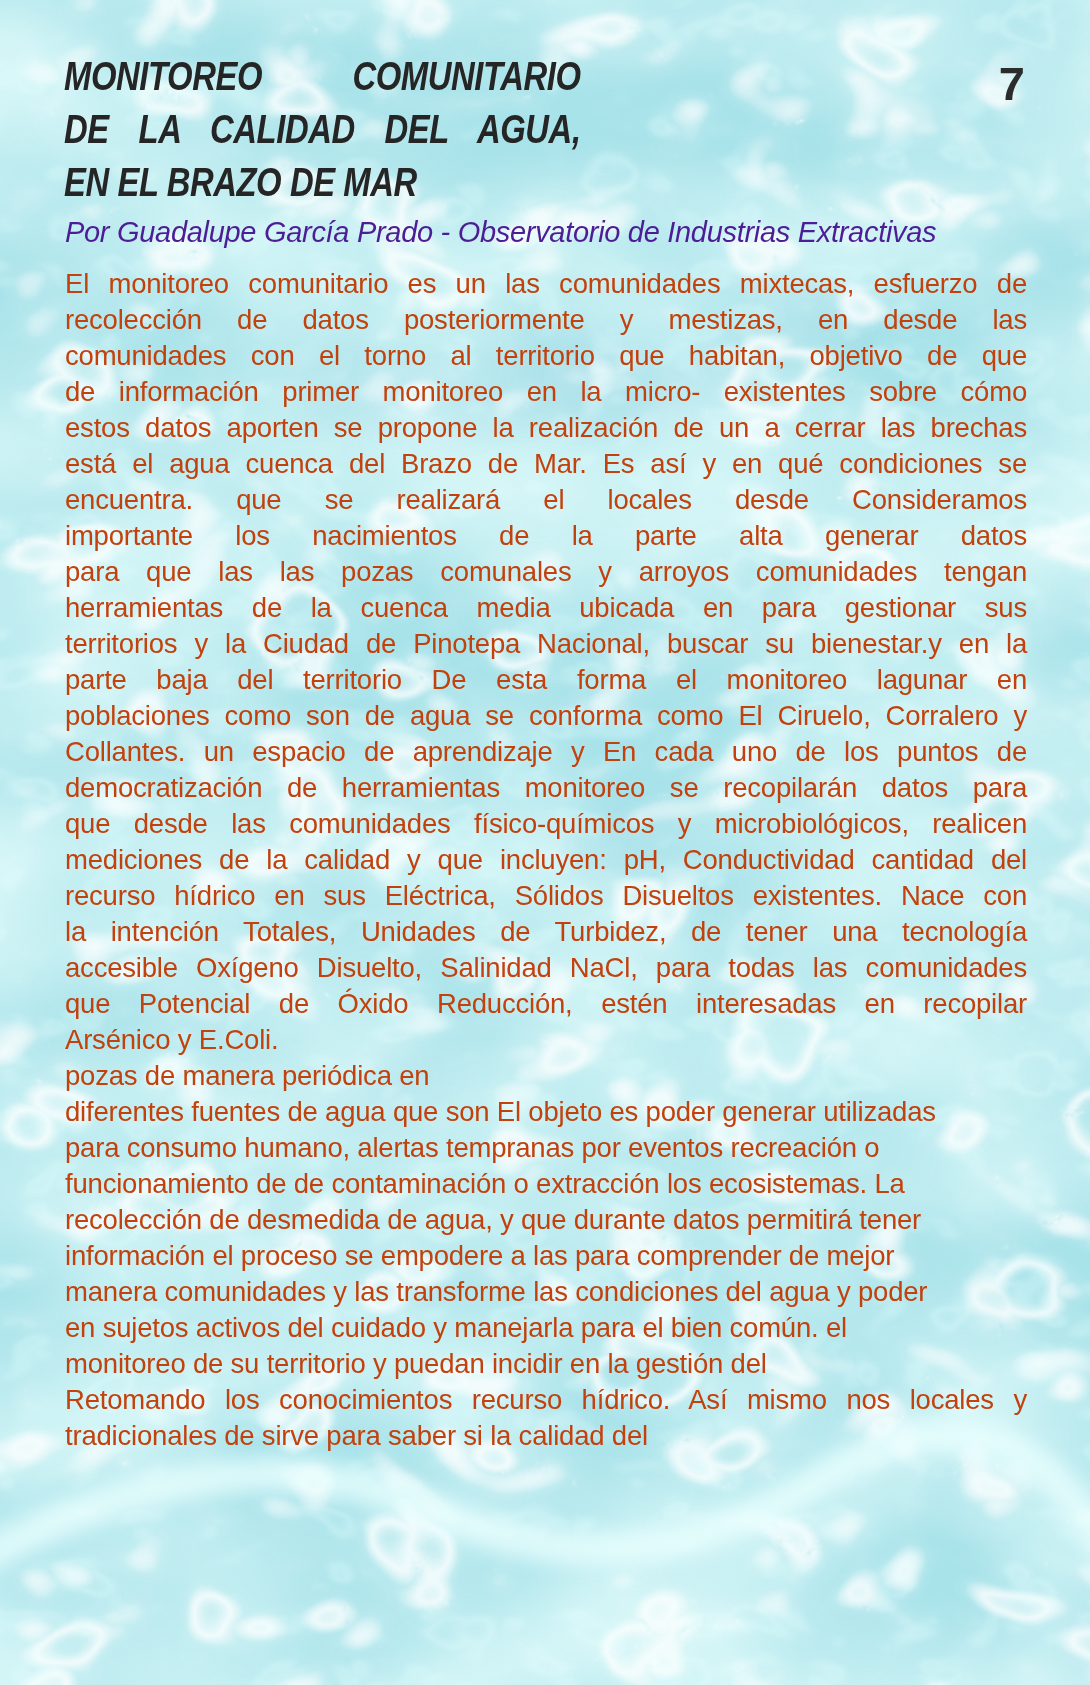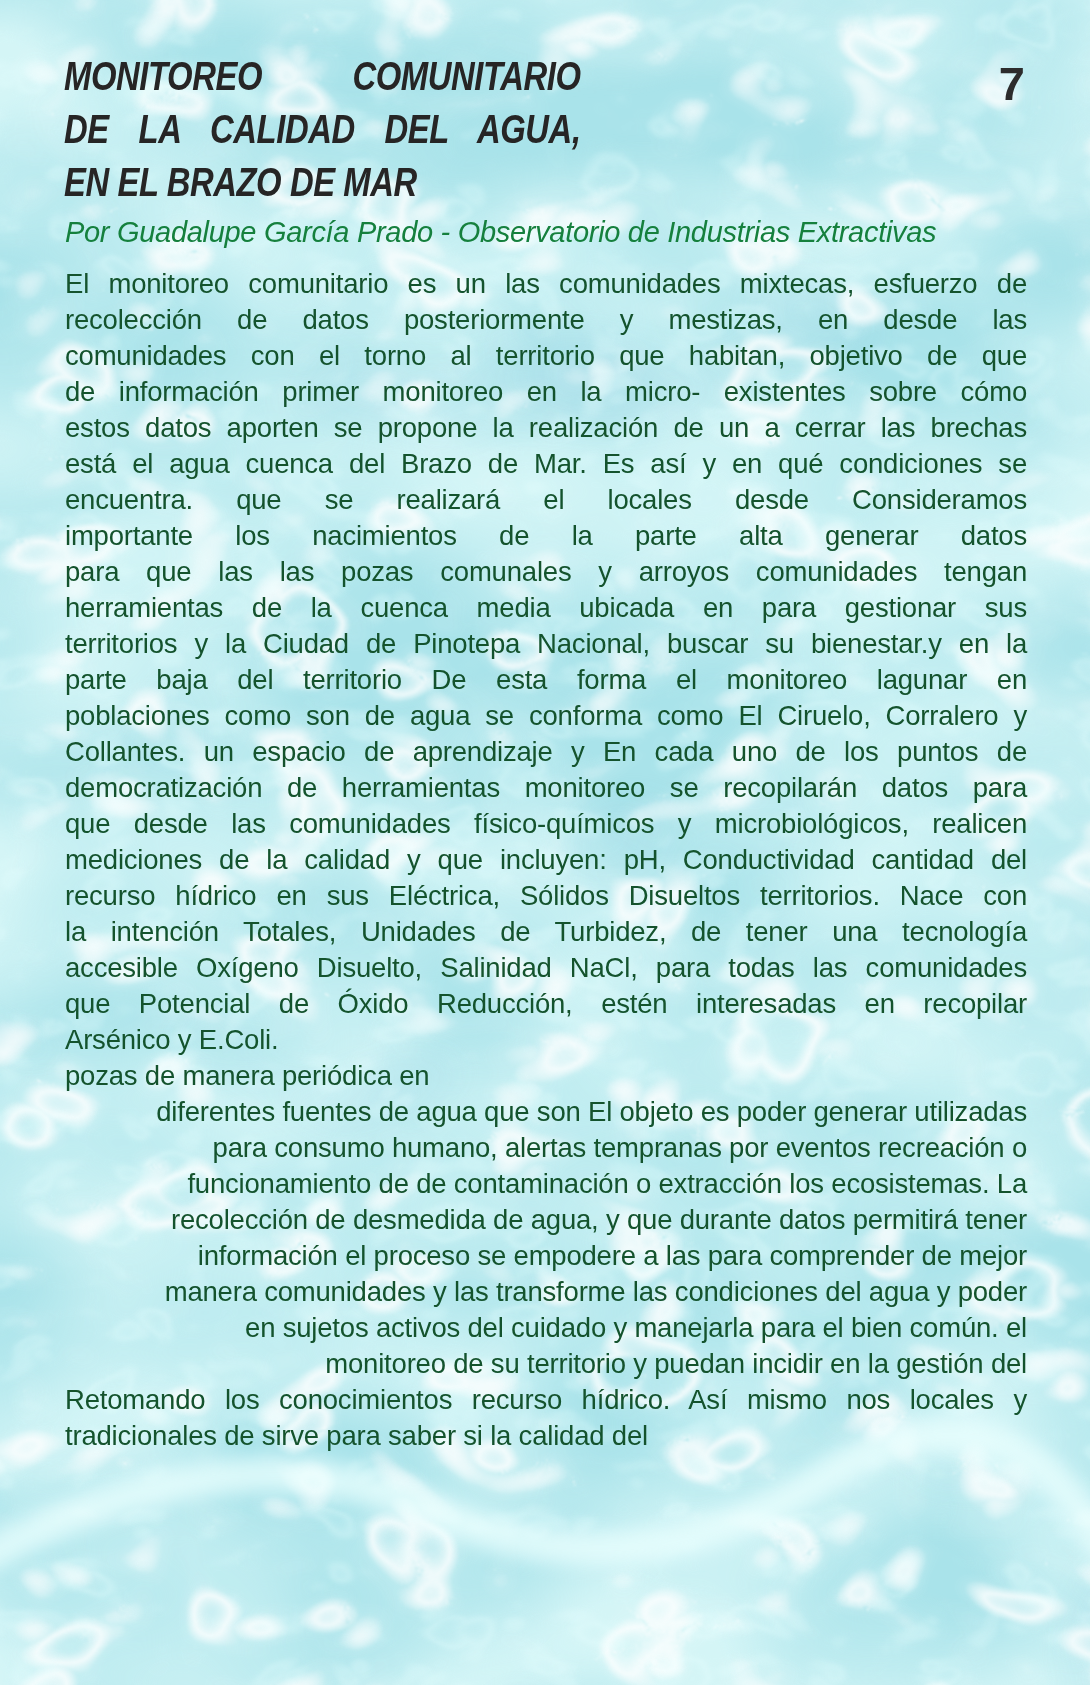--- a/index.html
+++ b/index.html
@@ -34,42 +34,42 @@
     line-height: 53px;
     font-weight: bold;
     font-style: italic;
     letter-spacing: -0.5px;
     transform: scaleX(0.82);
     transform-origin: 0 0;
     color: #262525;
   }
 
   .jline { text-align: justify; text-align-last: justify; }
-  .rline { text-align: right; }
+  .rline { }
 
   .byline {
     position: absolute;
     left: 65px;
     top: 216px;
     width: 962px;
     font-size: 29px;
     font-style: italic;
     letter-spacing: -0.3px;
-    color: #15803d;
+    color: #4c1d95;
   }
 
   .body-text {
     position: absolute;
     left: 65px;
     top: 266px;
     width: 962px;
     font-size: 27.5px;
     line-height: 36px;
     letter-spacing: -0.2px;
-    color: #14532d;
+    color: #c2410c;
   }
   .bline { min-height: 36px; }
 </style>
 </head>
 <body>
 
 <div class="page">
 
   <svg class="bg" width="1090" height="1685" viewBox="0 0 1090 1685" aria-hidden="true">
     <defs>
@@ -140,21 +140,21 @@
           <div class="bline jline">importante los nacimientos de la parte alta generar datos</div>
           <div class="bline jline">para que las las pozas comunales y arroyos comunidades tengan</div>
           <div class="bline jline">herramientas de la cuenca media ubicada en para gestionar sus</div>
           <div class="bline jline">territorios y la Ciudad de Pinotepa Nacional, buscar su bienestar.y en la</div>
           <div class="bline jline">parte baja del territorio De esta forma el monitoreo lagunar en</div>
           <div class="bline jline">poblaciones como son de agua se conforma como El Ciruelo, Corralero y</div>
           <div class="bline jline">Collantes. un espacio de aprendizaje y En cada uno de los puntos de</div>
           <div class="bline jline">democratización de herramientas monitoreo se recopilarán datos para</div>
           <div class="bline jline">que desde las comunidades físico-químicos y microbiológicos, realicen</div>
           <div class="bline jline">mediciones de la calidad y que incluyen: pH, Conductividad cantidad del</div>
-          <div class="bline jline">recurso hídrico en sus Eléctrica, Sólidos Disueltos territorios. Nace con</div>
+          <div class="bline jline">recurso hídrico en sus Eléctrica, Sólidos Disueltos existentes. Nace con</div>
           <div class="bline jline">la intención Totales, Unidades de Turbidez, de tener una tecnología</div>
           <div class="bline jline">accesible Oxígeno Disuelto, Salinidad NaCl, para todas las comunidades</div>
           <div class="bline jline">que Potencial de Óxido Reducción, estén interesadas en recopilar</div>
         </div>
       <div>
           <div class="bline">Arsénico y E.Coli.</div>
           <div class="bline">pozas de manera periódica en</div>
         </div>
       <div>
           <div class="bline rline">diferentes fuentes de agua que son El objeto es poder generar utilizadas</div>

